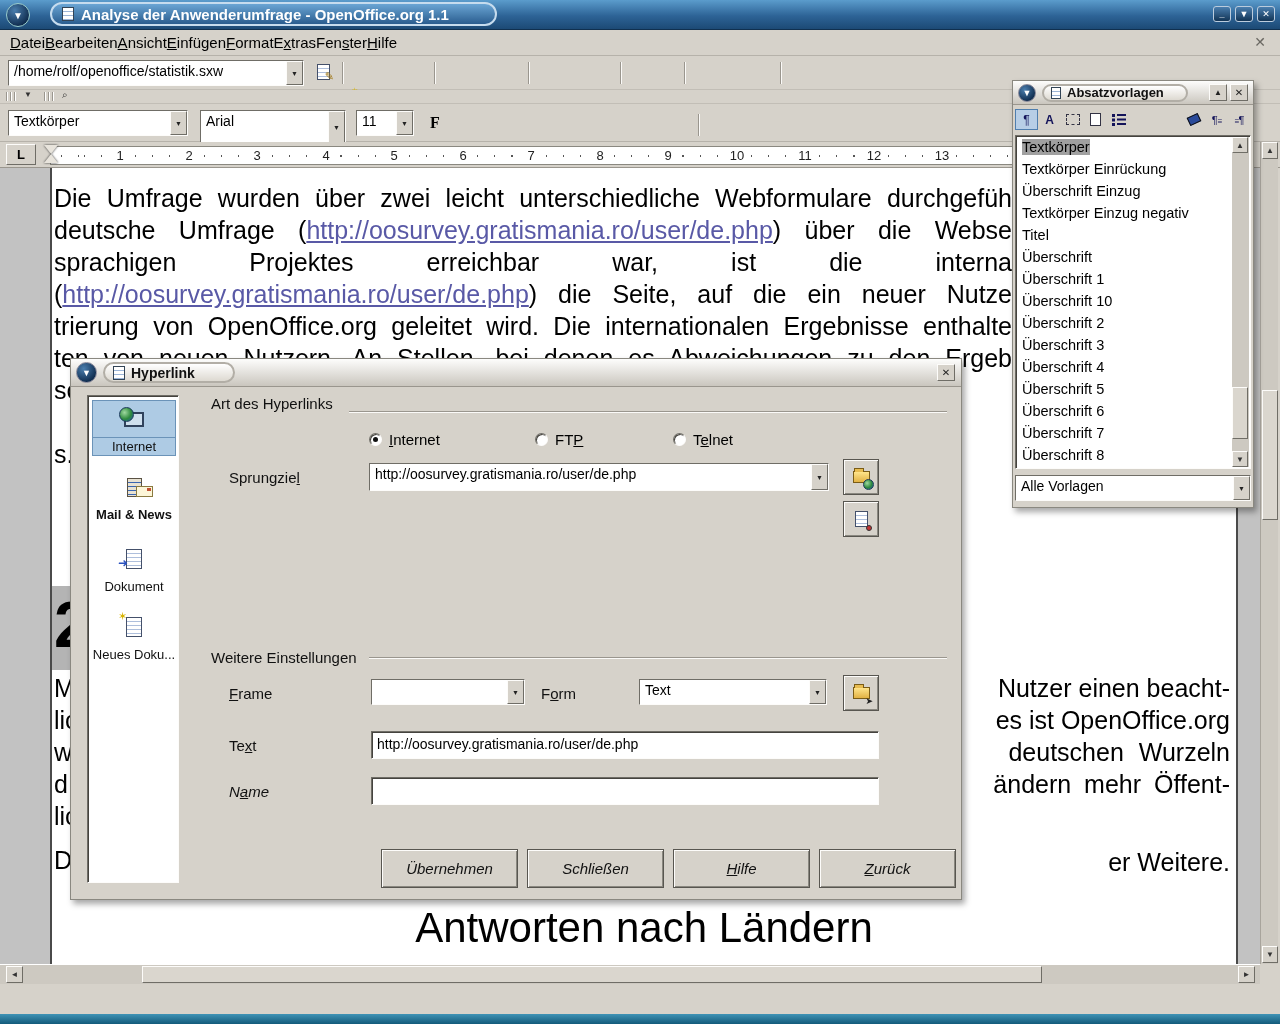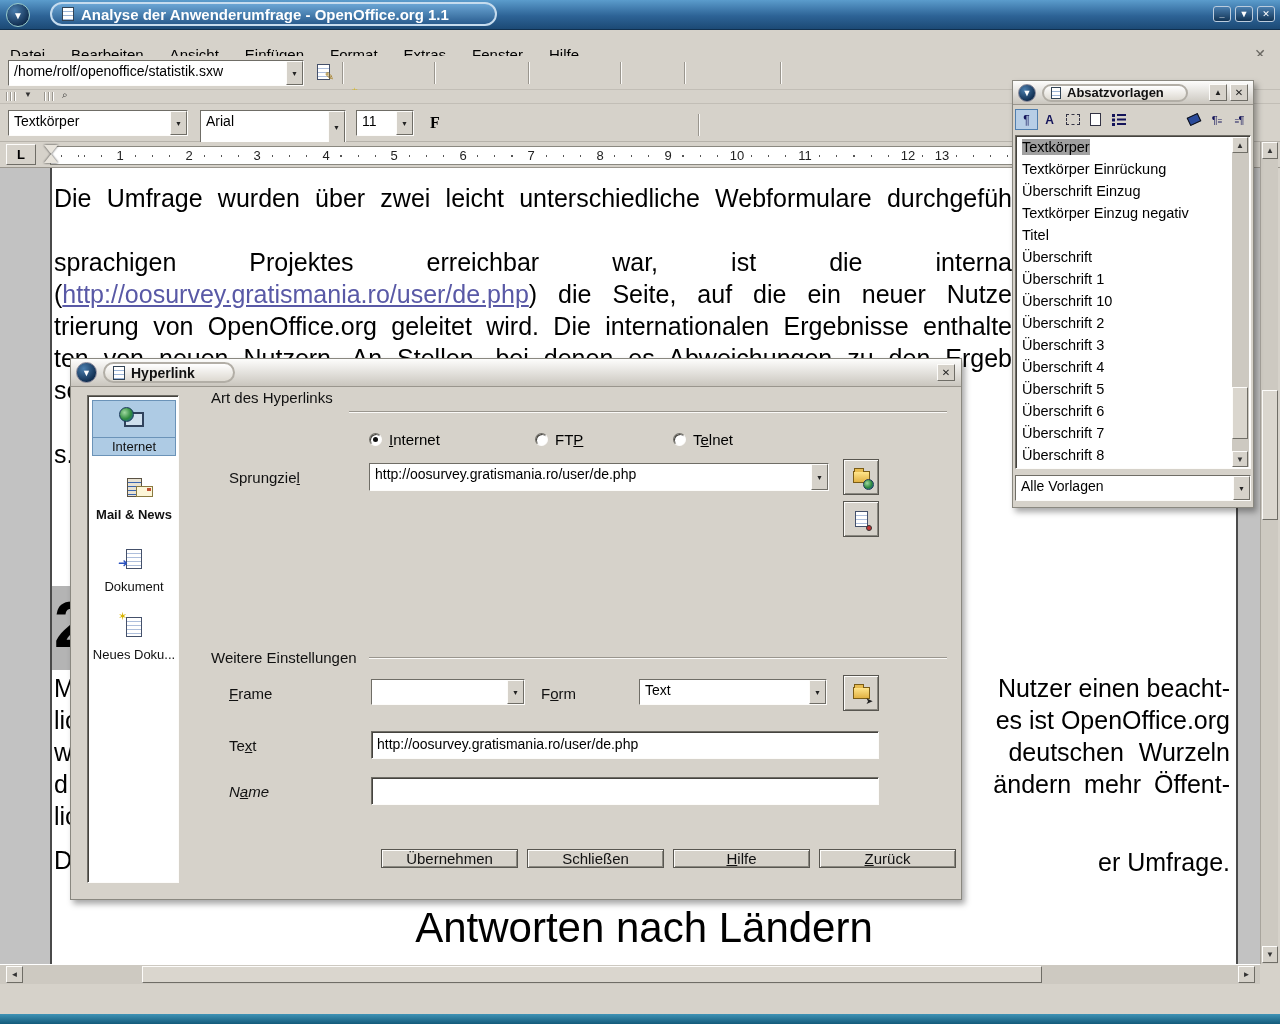--- a/index.html
+++ b/index.html
@@ -17,22 +17,22 @@
   .tb-capsule { height:24px; border:2px solid #c6dcee; border-radius:13px;
     background:linear-gradient(#6aa5d4,#2a5d8f); display:flex; align-items:center;
     padding:0 46px 0 10px; color:#fff; font-weight:bold; font-size:15px; gap:7px; }
   .tb-btn { width:18px; height:16px; border-radius:3px;
     background:linear-gradient(#4a7eae,#123455); border:1px solid #bcd; color:#fff;
     font-size:9px; display:flex; align-items:center; justify-content:center; font-weight:bold; }
   .mini-doc { width:12px; height:14px; background:#fff; border:1px solid #345;
     background-image:repeating-linear-gradient(180deg,#fff 0 3px,#9db6d8 3px 4px); }
 
   .menubar { left:0; top:30px; width:1280px; height:26px; background:#d6d2ca;
-    border-bottom:1px solid #b6b2aa; display:flex; align-items:center; padding-left:10px; gap:26px;
-    font-size:15px;margin-top:12px; }
+    border-bottom:1px solid #b6b2aa; display:flex; align-items:center; padding-left:10px; 
+    font-size:15px; }
   .menu-close { position:absolute; right:14px; top:4px; color:#6a6862; font-weight:bold; font-size:14px; }
 
   
   .funcbar { left:0; top:56px; width:1280px; height:34px; background:#d6d2ca;
     border-bottom:1px solid #c2beb6; }
   .stripbar { left:0; top:90px; width:1280px; height:14px; background:#d6d2ca;
     border-bottom:1px solid #c2beb6; }
   .fmtbar { left:0; top:104px; width:1280px; height:38px; background:#d6d2ca;
     border-bottom:1px solid #b6b2aa; }
 
@@ -139,23 +139,23 @@
 
   .dialog { left:70px; top:358px; width:892px; height:542px; background:#d6d2ca;
     border:1px solid #8a8880; box-shadow:3px 4px 6px rgba(0,0,0,.35); }
   .dlg-label { position:absolute; font-size:15px; color:#111; white-space:nowrap; }
   .group-line { position:absolute; height:0; border-top:1px solid #9a968e; border-bottom:1px solid #fbfaf8; }
   .radio { position:absolute; display:flex; align-items:center; gap:7px; font-size:15px; }
   .radio .circ { width:13px; height:13px; border-radius:50%; background:#fff; border:1px solid;
     border-color:#6f6d66 #fdfcfa #fdfcfa #6f6d66; box-shadow:inset 1px 1px 0 #45433e; position:relative; }
   .radio .circ.on::after { content:""; position:absolute; left:3px; top:3px; width:5px; height:5px;
     border-radius:50%; background:#111; }
-  .pushbtn { position:absolute; height:19px; background:#d6d2ca; border:1px solid #585650;
+  .pushbtn { position:absolute; height:39px; background:#d6d2ca; border:1px solid #585650;
     box-shadow:inset 1px 1px 0 #fdfcfa, inset -1px -1px 0 #8a8880;
-    display:flex; align-items:center; justify-content:center; font-size:15px; color:#111; }
+    display:flex; align-items:center; justify-content:center; font-size:15px; color:#111;font-style:italic; }
   .sqicon { position:absolute; width:36px; height:36px; background:#d6d2ca; border:1px solid #585650;
     box-shadow:inset 1px 1px 0 #fdfcfa, inset -1px -1px 0 #8a8880;
     display:flex; align-items:center; justify-content:center; }
   .side-item { position:absolute; left:4px; width:84px; text-align:center; font-size:13px; color:#111; }
   .side-ic { height:38px; display:flex; align-items:center; justify-content:center; position:relative; }
   .side-sel { background:#aecbe4; border:1px solid #6b93b8; }
 
   .stylist { left:1012px; top:80px; width:242px; height:428px; background:#d6d2ca;
     border:1px solid #8a8880; box-shadow:3px 4px 6px rgba(0,0,0,.35); }
   .sty-title { height:24px; }
@@ -407,32 +407,33 @@
       <span class="ruler-num" style="left:138px;">2</span>
       <span class="ruler-num" style="left:206px;">3</span>
       <span class="ruler-num" style="left:275px;">4</span>
       <span class="ruler-num" style="left:343px;">5</span>
       <span class="ruler-num" style="left:412px;">6</span>
       <span class="ruler-num" style="left:480px;">7</span>
       <span class="ruler-num" style="left:549px;">8</span>
       <span class="ruler-num" style="left:617px;">9</span>
       <span class="ruler-num" style="left:686px;">10</span>
       <span class="ruler-num" style="left:754px;">11</span>
-      <span class="ruler-num" style="left:857px;text-align:center;">12</span>
+      <span class="ruler-num" style="left:823px;text-align:center;">12</span>
       <span class="ruler-num" style="left:891px;">13</span>
     </div>
     <div class="abs" style="left:44px;top:3px;">
       <div class="tri-dn"></div>
       <div class="tri-up"></div>
     </div>
   </div>
 
   <div class="abs docarea">
     <div class="page">
       <div class="dline-j" style="top:26px;">Die Umfrage wurden über zwei leicht unterschiedliche Webformulare durchgefüh</div>
+      <div class="dline-j" style="top:58px;"><span>deutsche Umfrage (</span><a class="doclink">http://oosurvey.gratismania.ro/user/de.php</a><span>) über die Webse</span></div>
       <div class="dline-j" style="top:90px;word-spacing:46px;">sprachigen Projektes erreichbar war, ist die interna</div>
       <div class="dline-j" style="top:154px;">trierung von OpenOffice.org geleitet wird. Die internationalen Ergebnisse enthalte</div>
       <div class="dline-j" style="top:122px;word-spacing:5px;"><span>(</span><a class="doclink">http://oosurvey.gratismania.ro/user/de.php</a><span>) die Seite, auf die ein neuer Nutze</span></div>
       <div class="dline-j" style="top:186px;">ten von neuen Nutzern. An Stellen, bei denen es Abweichungen zu den Ergeb</div>
 
       <div class="frag" style="left:2px;top:218px;width:22px;">sc</div>
       <div class="frag" style="left:2px;top:282px;width:22px;">s.</div>
 
       <div class="bigsel" style="left:0;top:428px;width:33px;height:84px;"></div>
       <div class="frag" style="left:2px;top:430px;font-size:64px;font-weight:bold;">2</div>
@@ -441,21 +442,21 @@
       <div class="frag" style="left:2px;top:548px;width:22px;">lic</div>
       <div class="frag" style="left:2px;top:580px;width:22px;">w</div>
       <div class="frag" style="left:2px;top:612px;width:22px;">d</div>
       <div class="frag" style="left:2px;top:644px;width:22px;">lic</div>
       <div class="frag" style="left:2px;top:688px;width:20px;">D</div>
 
       <div class="frag" style="left:918px;top:516px;width:260px;text-align:right;">Nutzer einen beacht-</div>
       <div class="frag" style="left:918px;top:548px;width:260px;text-align:right;">es ist OpenOffice.org</div>
       <div class="frag" style="left:918px;top:580px;width:260px;text-align:right;word-spacing:8px;">deutschen Wurzeln</div>
       <div class="frag" style="left:918px;top:612px;width:260px;text-align:right;word-spacing:6px;">ändern mehr Öffent-</div>
-      <div class="frag" style="left:918px;top:690px;width:260px;text-align:right;">er Umfrage.</div>
+      <div class="frag" style="left:918px;top:690px;width:260px;text-align:right;">er Weitere.</div>
 
       <div class="docheading" style="top:746px;">Antworten nach Ländern</div>
     </div>
   </div>
 
   <div class="abs vscroll">
     <div class="sb-btn" style="left:1px;top:0;width:16px;height:17px;">▲</div>
     <div class="sb-thumb" style="left:1px;top:248px;width:16px;height:130px;"></div>
     <div class="sb-btn" style="left:1px;top:804px;width:16px;height:17px;">▼</div>
   </div>
@@ -502,21 +503,21 @@
       </div>
       <div class="side-item" style="top:212px;">
         <div class="side-ic">
           <span class="sh-doc" style="width:16px;height:20px;"></span>
           <span style="position:absolute;left:26px;top:2px;color:#d8b400;font-size:11px;">✶</span>
         </div>
         <div style="padding:1px 0;">Neues Doku...</div>
       </div>
     </div>
 
-    <span class="dlg-label" style="left:140px;top:30px;">Art des Hyperlinks</span>
+    <span class="dlg-label" style="left:140px;top:36px;">Art des Hyperlinks</span>
     <div class="group-line" style="left:278px;top:52px;width:598px;"></div>
 
     <div class="radio" style="left:298px;top:72px;">
       <span class="circ on"></span>
       <span><span class="t-under">I</span><span>nternet</span></span>
     </div>
     <div class="radio" style="left:464px;top:72px;">
       <span class="circ"></span>
       <span><span>FT</span><span class="t-under">P</span></span>
     </div>

